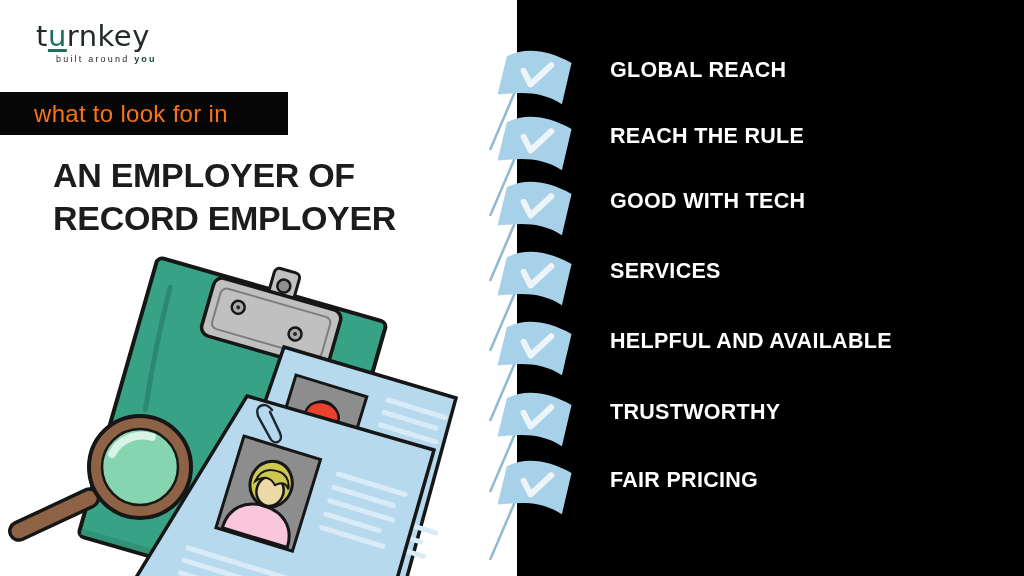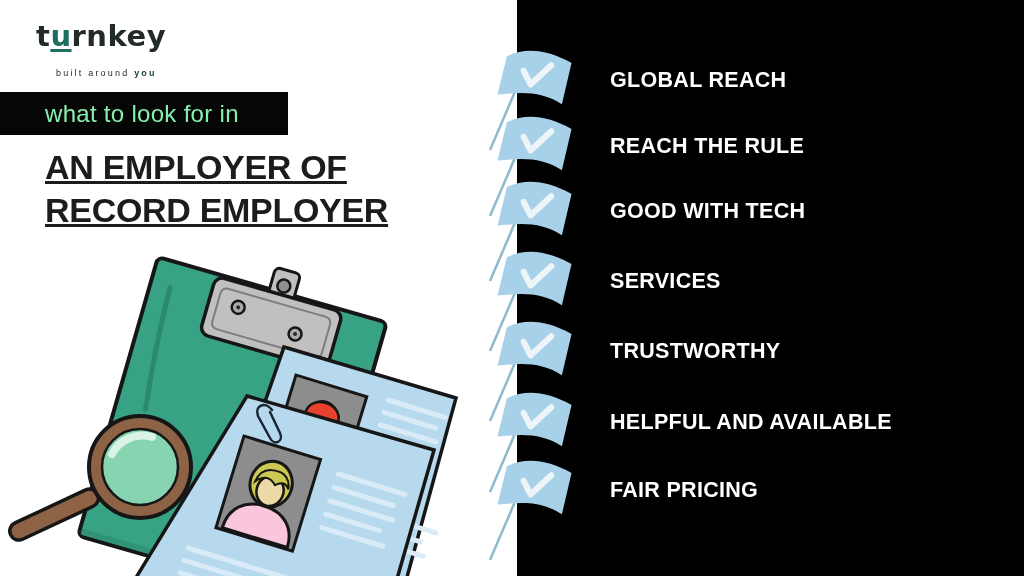--- a/index.html
+++ b/index.html
@@ -3,51 +3,51 @@
 <meta charset="utf-8">
 <style>
   html,body{margin:0;padding:0;}
   body{
     width:1024px;height:576px;position:relative;overflow:hidden;
     background:#ffffff;font-family:"Liberation Sans",sans-serif;
   }
   
   .logo{position:absolute;left:36px;top:22px;}
   .logo-word{
-    font-family:"DejaVu Sans",sans-serif;font-weight:700;font-size:29px;
+    font-family:"DejaVu Sans",sans-serif;font-weight:400;font-size:29px;
     color:#232b2a;letter-spacing:.5px;line-height:1;
   }
   .logo-u{
     color:#1f6f60;
     text-decoration:underline;text-decoration-thickness:3px;text-underline-offset:3px;
     text-decoration-color:#1f6f60;
   }
   .logo-tagline{
-    margin-top:17px;margin-left:20px;
+    margin-top:3px;margin-left:20px;
     font-size:9px;letter-spacing:2.2px;color:#232b2a;
   }
   .logo-tagline b{font-weight:700;color:#17453d;}
   
   .kicker-box{
     position:absolute;left:0;top:92px;width:288px;height:43px;
     background:#060606;display:flex;align-items:center;
   }
   .kicker-box span{
-    padding-left:45px;font-size:24px;color:#86efac;letter-spacing:.3px;
+    padding-left:34px;font-size:24px;color:#f97316;letter-spacing:.3px;
   }
   .page-title{
-    position:absolute;left:45px;top:146px;margin:0;
-    font-size:34px;font-weight:700;color:#1c1c1c;line-height:43px;letter-spacing:-.3px;text-decoration:underline;
+    position:absolute;left:45px;top:146px;margin:8px;
+    font-size:34px;font-weight:700;color:#1c1c1c;line-height:43px;letter-spacing:-.3px;
   }
   
   .panel{
     position:absolute;left:517px;top:0;width:507px;height:576px;
     background:#000;overflow:visible;
   }
-  .row{position:absolute;left:0;height:44px;display:flex;align-items:center;overflow:visible;}
+  .row{position:absolute;left:0;height:44px;display:flex;align-items:flex-start;overflow:visible;}
   .row:nth-of-type(1){top:58px;}
   .row:nth-of-type(2){top:124px;}
   .row:nth-of-type(3){top:189px;}
   .row:nth-of-type(4){top:259px;}
   .row:nth-of-type(5){top:329px;}
   .row:nth-of-type(6){top:400px;}
   .row:nth-of-type(7){top:468px;text-decoration:underline;}
   .flag{position:absolute;left:-34px;top:-15px;width:100px;height:112px;overflow:visible;}
   .row-label{
     margin-left:93px;color:#ffffff;font-size:21.5px;font-weight:700;letter-spacing:.3px;
@@ -191,27 +191,27 @@
   <div class="row">
     <svg class="flag" viewBox="0 0 100 112">
         <use href="#flag-def"></use>
       </svg>
     <span class="row-label">SERVICES</span>
   </div>
   <div class="row">
     <svg class="flag" viewBox="0 0 100 112">
         <use href="#flag-def"></use>
       </svg>
+    <span class="row-label">HELPFUL AND AVAILABLE</span>
+  </div>
+  <div class="row">
+    <svg class="flag" viewBox="0 0 100 112">
+        <use href="#flag-def"></use>
+      </svg>
     <span class="row-label">TRUSTWORTHY</span>
   </div>
   <div class="row">
     <svg class="flag" viewBox="0 0 100 112">
         <use href="#flag-def"></use>
       </svg>
-    <span class="row-label">HELPFUL AND AVAILABLE</span>
-  </div>
-  <div class="row">
-    <svg class="flag" viewBox="0 0 100 112">
-        <use href="#flag-def"></use>
-      </svg>
     <span class="row-label">FAIR PRICING</span>
   </div>
 </div>
 
 </body></html>

